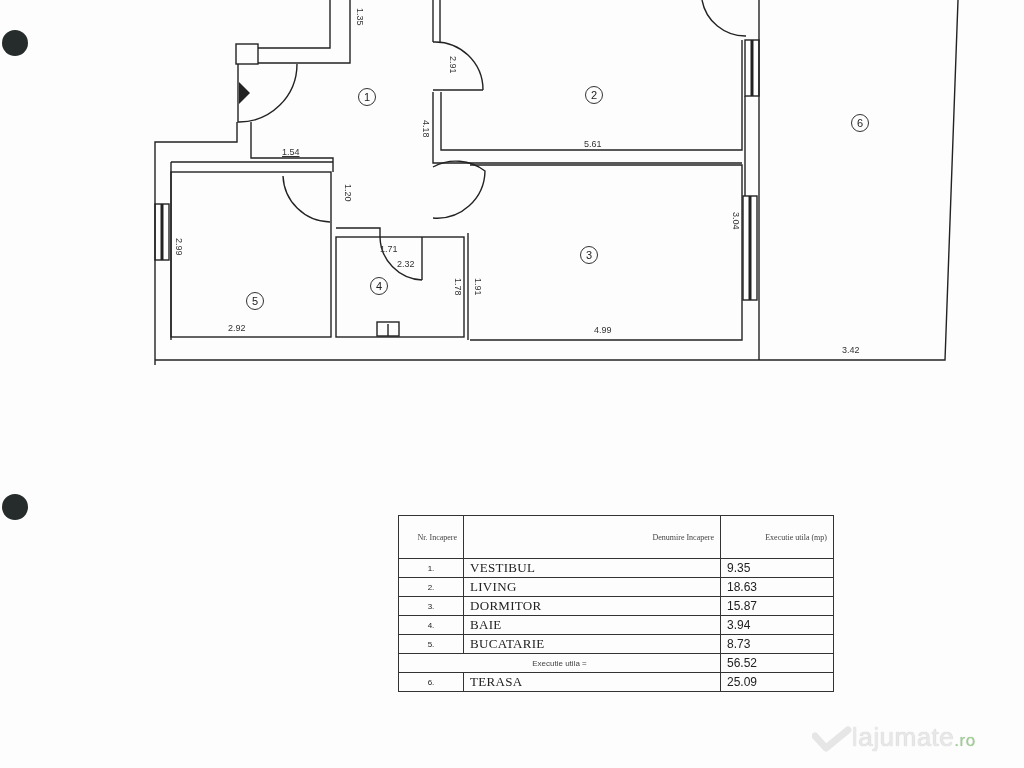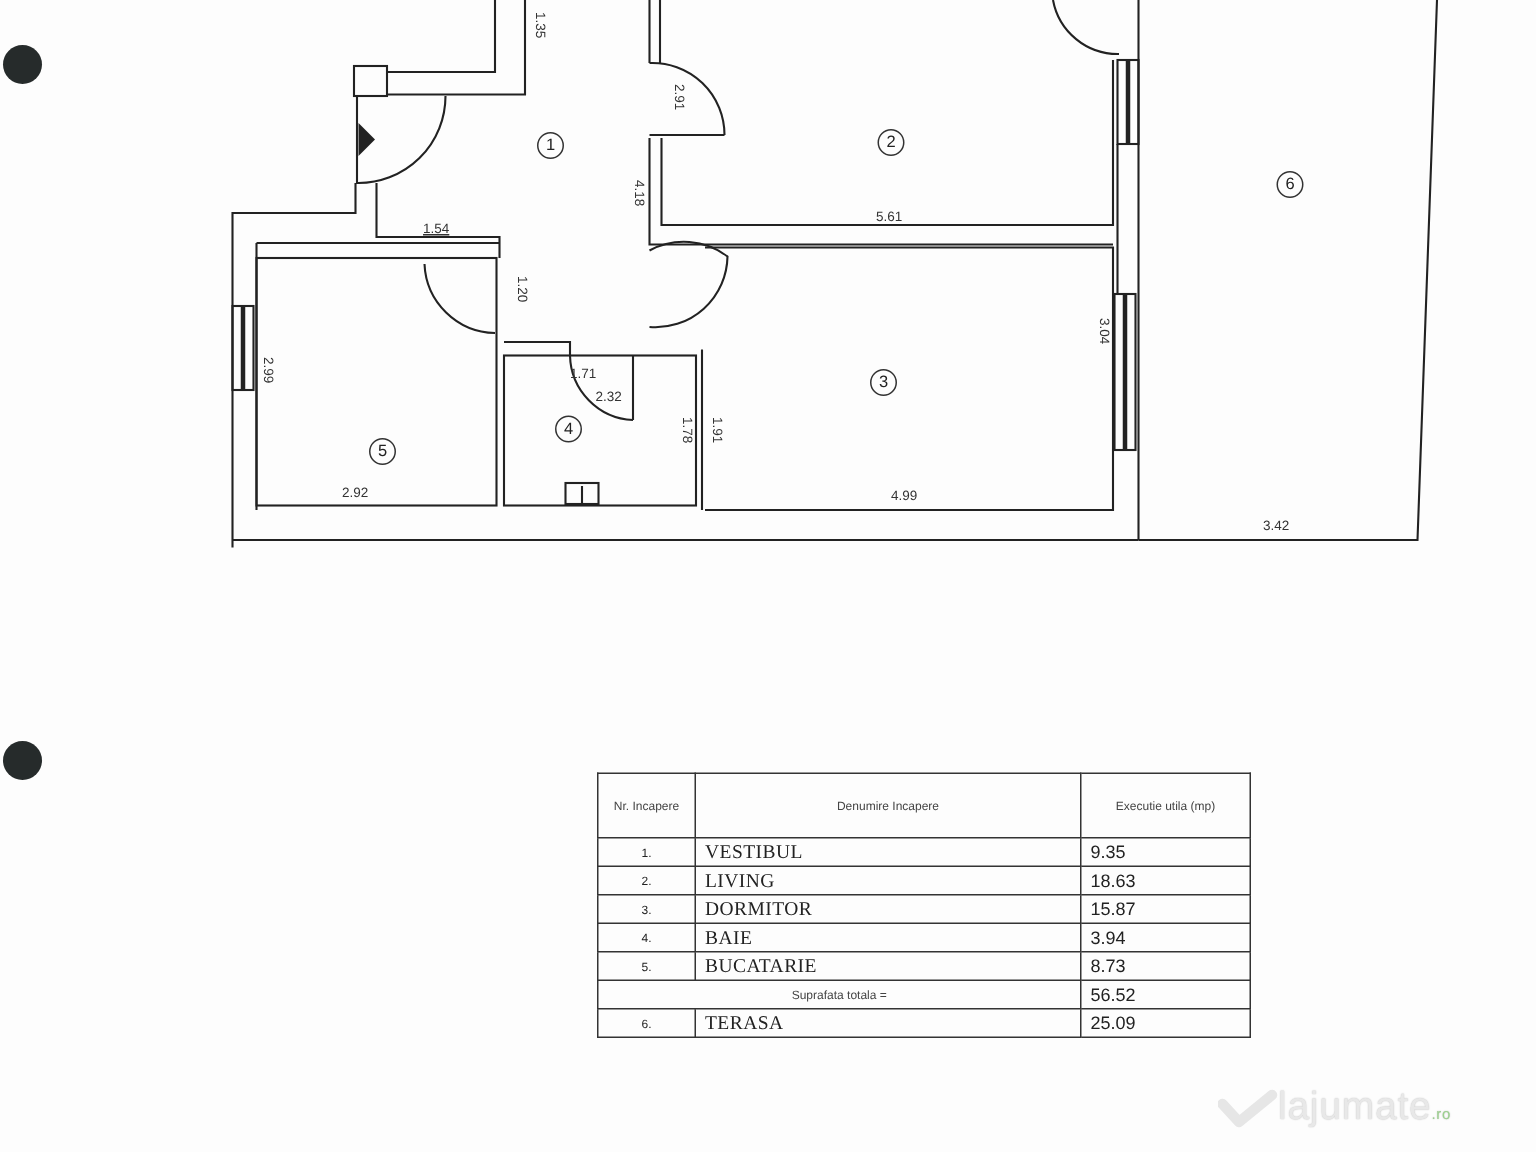--- a/index.html
+++ b/index.html
@@ -21,31 +21,31 @@
     .hole {
       position:absolute; width:26px; height:26px; border-radius:50%; background:#262b2b;
     }
     table.areas {
       position:absolute; left:398px; top:515px; width:436px;
       border-collapse:collapse; font-size:9px;
     }
     table.areas td {
       border:1px solid #333; padding:0 6px; height:18px;
     }
-    table.areas tr.head td { height:42px; font-size:8px; text-align:center; color:#444; }
+    table.areas tr.head td { height:42px; font-size:8px; text-align:right; color:#444;font-family:Liberation Serif, serif; }
     td.nr { width:52px; text-align:center; font-size:8px; }
     td.name { font-family:"Liberation Serif", serif; font-size:13px; padding-left:10px; letter-spacing:0.3px; }
     td.val { width:100px; text-align:left; font-size:12px; padding-right:10px; }
     td.sum { text-align:center; font-size:8px; color:#444; }
     .watermark {
       position:absolute; left:812px; top:722px; font-size:26px; color:#e8e8e8;
       font-family:"Liberation Sans", sans-serif; letter-spacing:0.5px;
       text-shadow:0 0 1px #bbb;
     }
-    .watermark .tld { font-size:10px; color:#9cd18f; }
+    .watermark .tld { font-size:17px; color:#9cd18f; }
     .wm-logo { position:absolute; left:812px; top:726px; }
   </style>
 </head>
 <body>
 
 <div class="hole" style="left:2px;top:30px;"></div>
 <div class="hole" style="left:2px;top:494px;"></div>
 
 <div class="plan">
   <svg width="1024" height="400" viewBox="0 0 1024 400">
@@ -157,21 +157,21 @@
     <td class="nr">4.</td>
     <td class="name">BAIE</td>
     <td class="val">3.94</td>
   </tr>
   <tr>
     <td class="nr">5.</td>
     <td class="name">BUCATARIE</td>
     <td class="val">8.73</td>
   </tr>
   <tr>
-    <td class="sum" colspan="2">Suprafata totala =</td>
+    <td class="sum" colspan="2">Executie utila =</td>
     <td class="val">56.52</td>
   </tr>
   <tr>
     <td class="nr">6.</td>
     <td class="name">TERASA</td>
     <td class="val">25.09</td>
   </tr>
 </tbody>
   </table>
 

